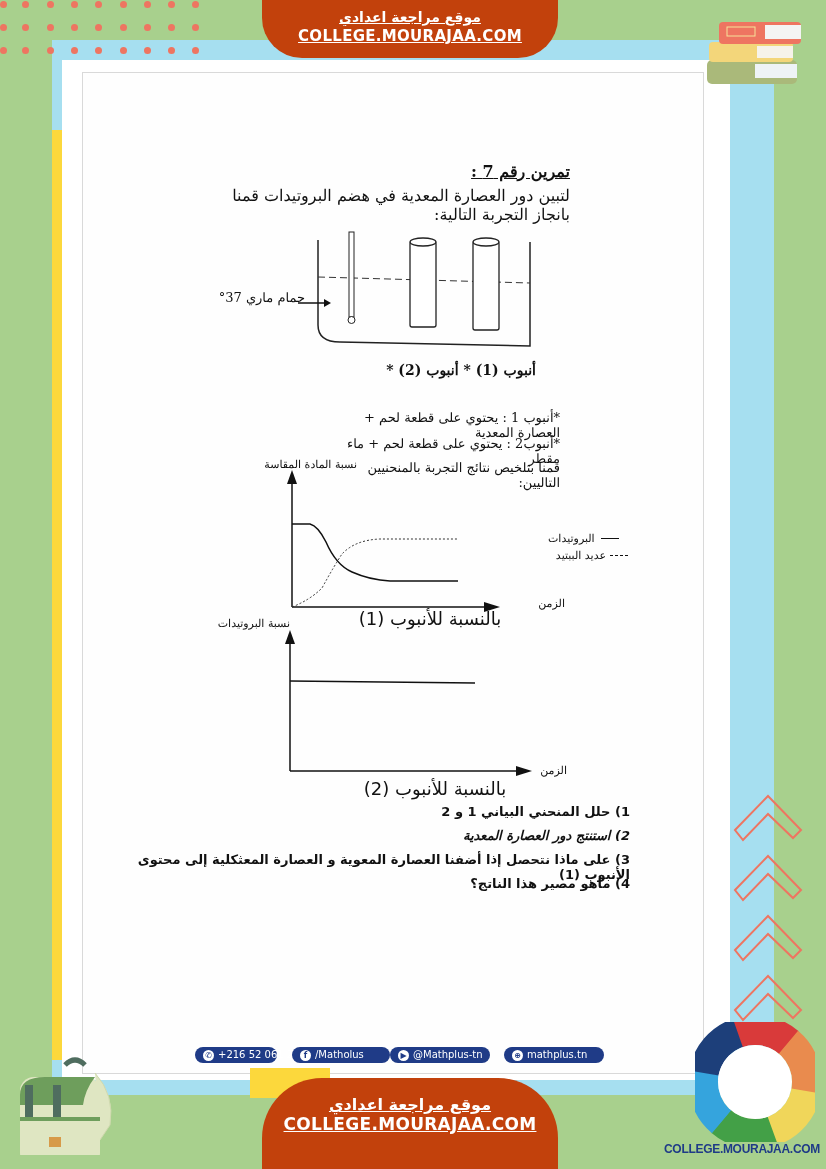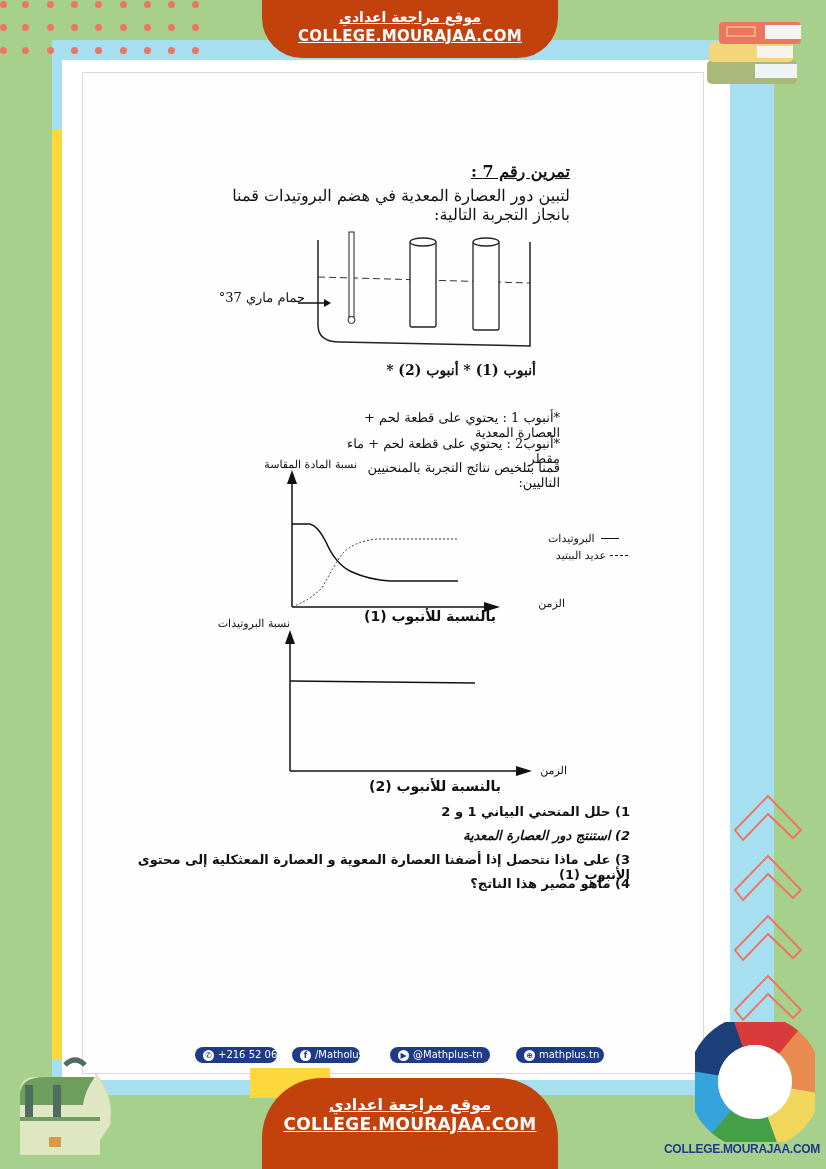--- a/index.html
+++ b/index.html
@@ -26,21 +26,21 @@
   .banner-bottom .ar{font-size:16px;}
   .banner-bottom .en{font-size:17px;}
   
   .rtl{direction:rtl;text-align:right;font-family:"DejaVu Serif",serif;color:#111;}
   .title{left:420px;top:162px;width:150px;font-size:16px;font-weight:bold;text-decoration:underline;}
   .intro{left:232px;top:186px;width:338px;font-size:16px;}
   .tube-labels{left:360px;top:362px;width:176px;font-size:14px;font-weight:bold;}
   .bath-label{left:195px;top:290px;width:110px;font-size:13px;}
   .desc{left:300px;font-size:13px;width:260px;}
   .q{left:300px;width:350px;font-size:13px;font-weight:bold;font-family:"DejaVu Sans",sans-serif;}
-  .caption{font-size:14px;font-weight:bold;font-family:"DejaVu Sans",sans-serif;color:#111;direction:rtl;text-align:center;}
+  .caption{font-size:18px;font-weight:normal;font-family:"DejaVu Sans",sans-serif;color:#111;direction:rtl;text-align:center;}
   .small{font-size:11px;font-family:"DejaVu Serif",serif;color:#111;direction:rtl;}
   
   .pill{position:absolute;top:1047px;height:16px;border-radius:9px;background:#1f3b87;color:#fff;font-size:10px;line-height:16px;padding:0 8px;white-space:nowrap;box-sizing:border-box;}
   .pill .ic{display:inline-block;width:11px;height:11px;border-radius:50%;background:#fff;color:#1f3b87;font-size:8px;line-height:11px;text-align:center;margin-right:4px;vertical-align:middle;font-weight:bold;}
   .brand{left:662px;top:1142px;width:160px;font-size:12px;font-weight:bold;color:#1f3b87;font-family:"Liberation Sans",sans-serif;letter-spacing:-0.3px;text-align:center;}
 </style>
 </head>
 <body>
 
 <div class="abs top-green"></div>
@@ -174,27 +174,27 @@
     <path d="M2 40 L35 6 L68 40 L60 48 L35 24 L10 50 Z"></path>
     <path d="M2 100 L35 66 L68 100 L60 108 L35 84 L10 110 Z"></path>
     <path d="M2 160 L35 126 L68 160 L60 168 L35 144 L10 170 Z"></path>
     <path d="M2 220 L35 186 L68 220 L60 228 L35 204 L10 230 Z"></path>
   </g>
 </svg>
 
 <div class="pill" style="left:195px;width:82px;">
   <span class="ic">✆</span><span>+216 52 061 249</span>
 </div>
-<div class="pill" style="left:292px;width:68px;">
+<div class="pill" style="left:292px;width:98px;">
   <span class="ic">f</span><span>/Matholus</span>
 </div>
 <div class="pill" style="left:390px;width:100px;">
   <span class="ic">▶</span><span>@Mathplus-tn</span>
 </div>
-<div class="pill" style="left:516px;width:88px;">
+<div class="pill" style="left:504px;width:100px;">
   <span class="ic">⊕</span><span>mathplus.tn</span>
 </div>
 
 <div class="abs" style="left:250px;top:1068px;width:80px;height:30px;background:#fcd83c;"></div>
 <div class="abs banner banner-bottom">
   <div class="ar">موقع مراجعة اعدادي</div>
   <div class="en">COLLEGE.MOURAJAA.COM</div>
 </div>
 
 <svg class="abs" style="left:15px;top:1055px" width="100" height="100">

